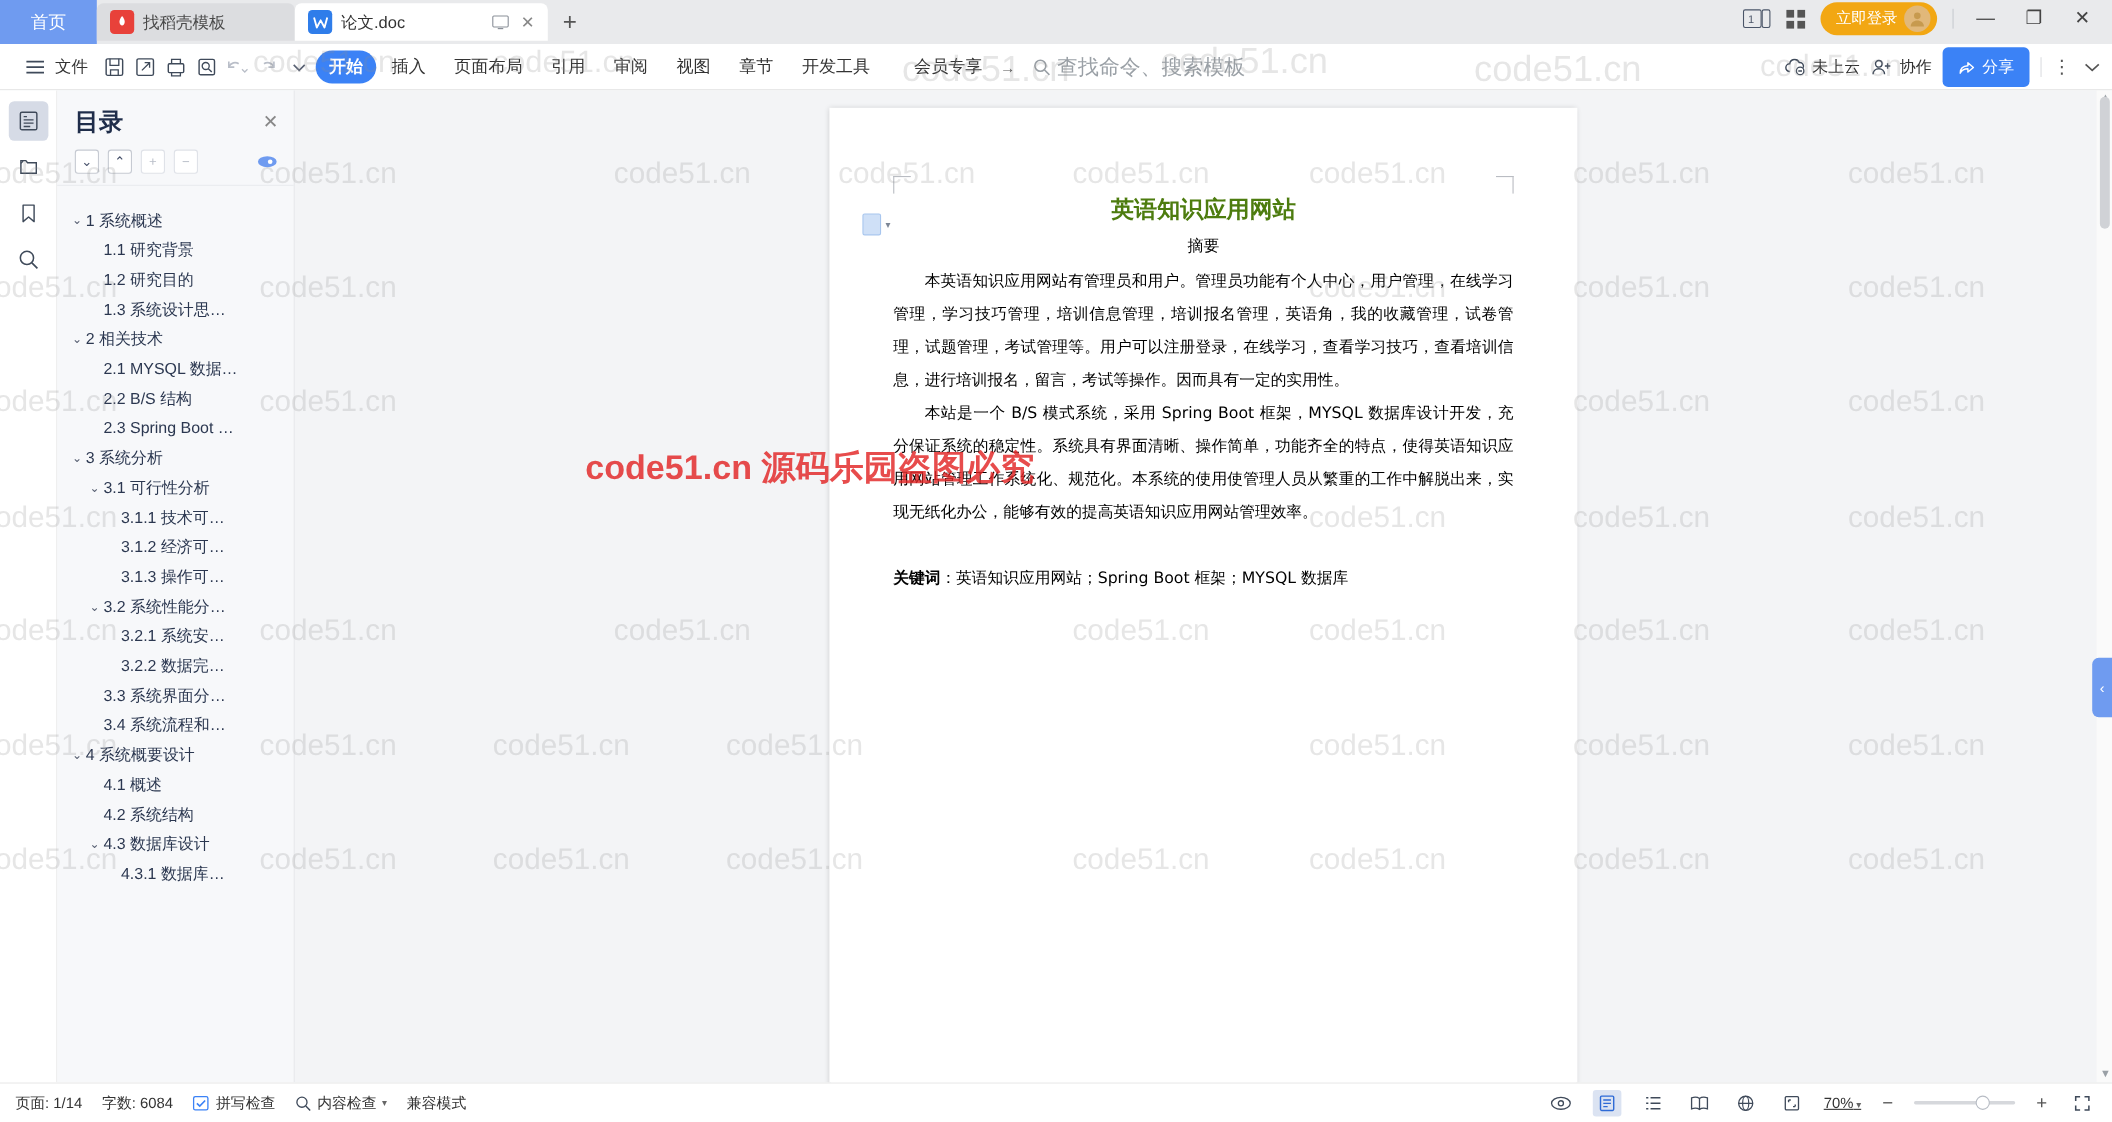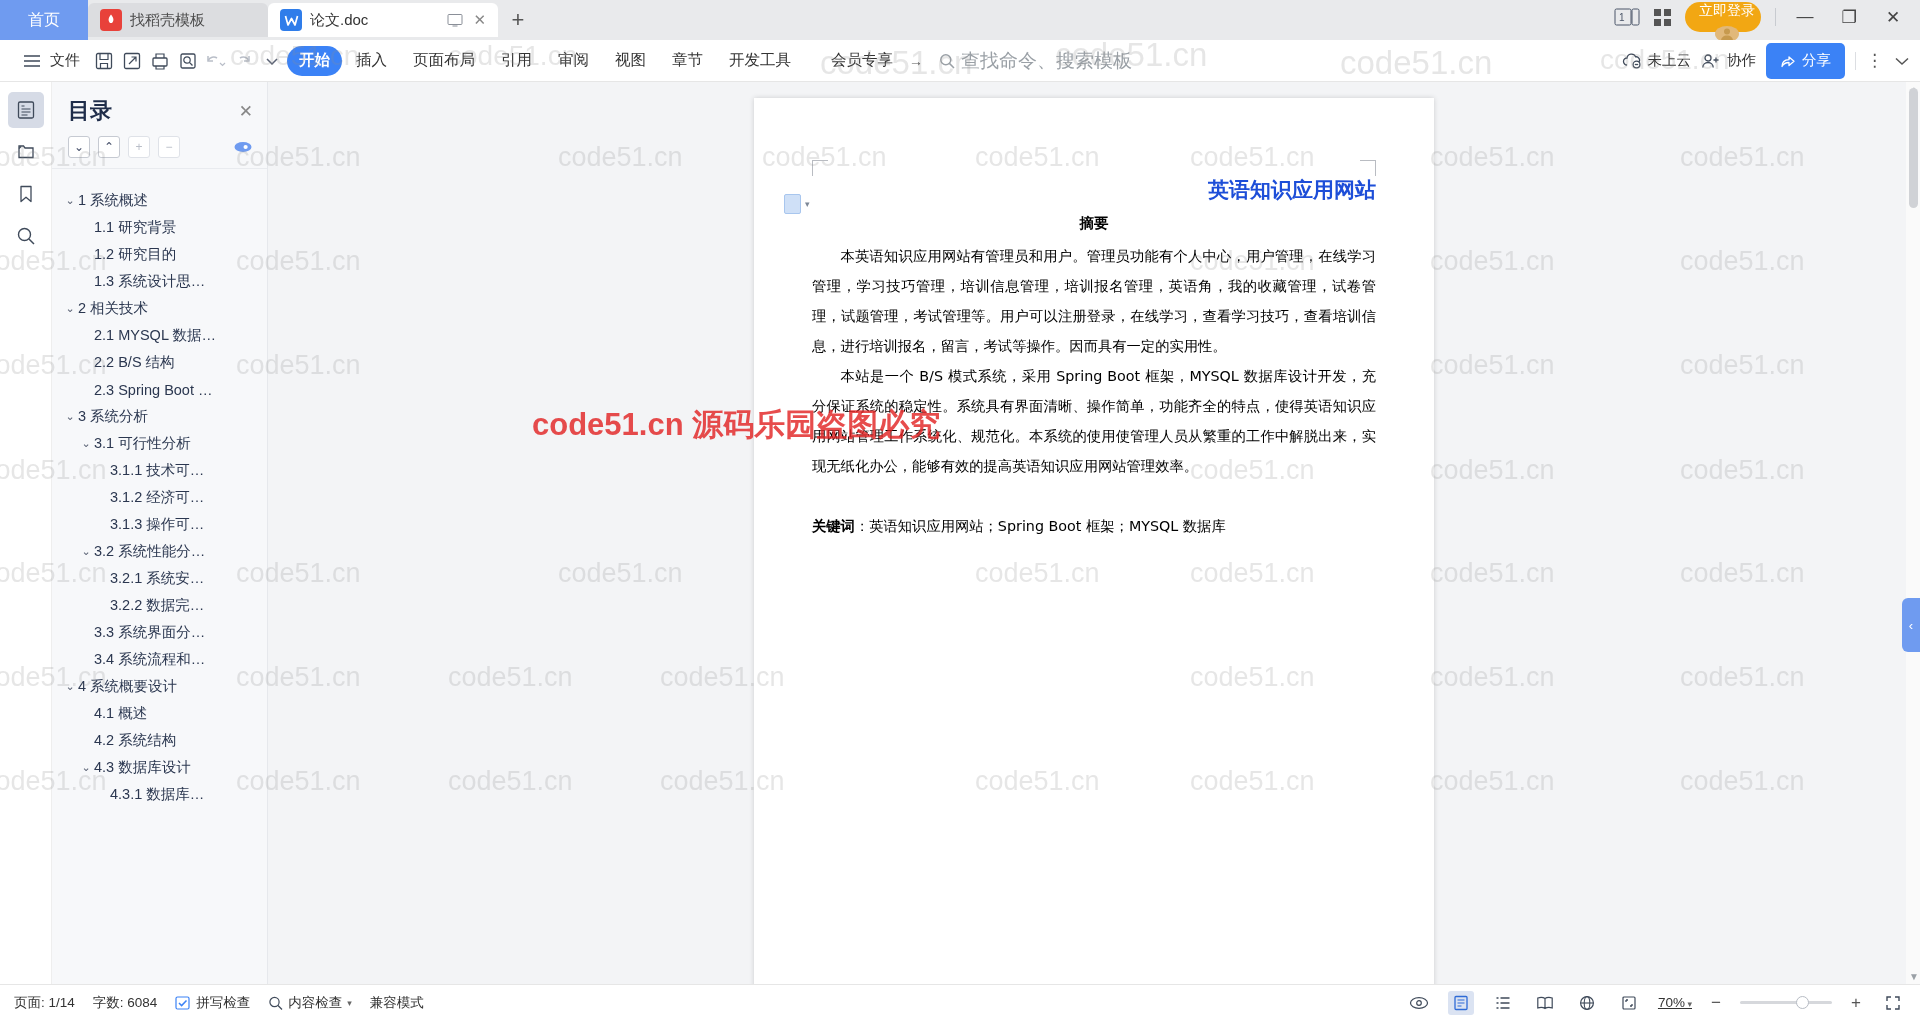--- a/index.html
+++ b/index.html
@@ -29,21 +29,21 @@
   .ico-w { background: #2f7dea; }
   .tab-label { white-space: nowrap; overflow: hidden; }
   .tab-right-icons { margin-left: auto; display: flex; align-items: center; gap: 10px; color: #888; }
   .tab-close { font-size: 15px; color: #888; cursor: pointer; }
   .newtab { width: 40px; height: 34px; display: flex; align-items: center; justify-content: center;
             font-size: 22px; color: #555; }
   .tabbar-right { margin-left: auto; display: flex; align-items: center; gap: 14px; padding: 0 12px 6px 0; height: 40px; }
   .winbtn { font-size: 17px; color: #444; width: 30px; text-align: center; }
   .login-btn {
     background: #f2a713; color: #fff; border-radius: 16px; height: 30px; padding: 0 6px 0 14px;
-    display: flex; align-items: center; gap: 6px; font-size: 14px; flex-direction: column;
+    display: flex; align-items: center; gap: 6px; font-size: 14px;
   }
   .avatar-circle { width: 24px; height: 24px; border-radius: 50%; background: #e1b87a;
                    display:flex; align-items:center; justify-content:center; }
   .grid-ico { display: grid; grid-template-columns: 7px 7px; grid-template-rows: 7px 7px; gap: 3px; }
   .grid-ico i { background: #555; display: block; }
 
   
   .ribbon { height: 42px; background: #fff; display: flex; align-items: center; padding: 0 10px;
             border-bottom: 1px solid #e6e6e6; flex: 0 0 42px; gap: 2px; position: relative; }
   .rb-item { display: flex; align-items: center; gap: 5px; height: 32px; padding: 0 9px;
@@ -92,23 +92,23 @@
   
   .docarea { flex: 1; position: relative; overflow: hidden; display: flex; justify-content: center; }
   .page { width: 680px; background: #fff; margin-top: 16px; height: 1000px;
           box-shadow: 0 0 5px rgba(0,0,0,0.16); position: relative; padding: 78px 58px 0 58px; }
   .corner { position: absolute; width: 16px; height: 16px; }
   .c-tl { top: 62px; left: 58px; border-left: 1px solid #b9bcc2; border-top: 1px solid #b9bcc2; }
   .c-tr { top: 62px; right: 58px; border-right: 1px solid #b9bcc2; border-top: 1px solid #b9bcc2; }
   .doc-chip { position: absolute; top: 96px; left: 30px; display: flex; align-items: center; gap: 4px; }
   .chip-ico { width: 17px; height: 20px; background: #cfe0f7; border: 1px solid #a8c6ee; border-radius: 2px; }
   .chip-car { font-size: 9px; color: #7d8796; }
-  .doc-title { text-align: right; font-size: 21px; font-weight: 700; color: #1d4ed8;
+  .doc-title { text-align: center; font-size: 21px; font-weight: 700; color: #4d7c0f;
                font-family: "DejaVu Sans", sans-serif; margin-bottom: 10px; }
-  .doc-sub { text-align: center; font-size: 14.5px; font-weight: 700; color: #000; margin-bottom: 8px;
+  .doc-sub { text-align: center; font-size: 14.5px; font-weight: 400; color: #000; margin-bottom: 8px;
              font-family: "DejaVu Sans", sans-serif; }
   .doc-p { font-size: 14.3px; line-height: 30px; color: #000; text-align: justify;
            text-indent: 2em; font-family: "DejaVu Sans", sans-serif; }
   .doc-kw { font-size: 14.3px; line-height: 30px; color: #000; margin-top: 30px;
             font-family: "DejaVu Sans", sans-serif; }
   .doc-kw b { font-weight: 700; }
 
   
   .collapse-handle { position: absolute; right: 0; top: 516px; width: 18px; height: 54px;
                      background: #6f9bf0; color: #fff; border-radius: 6px 0 0 6px;

